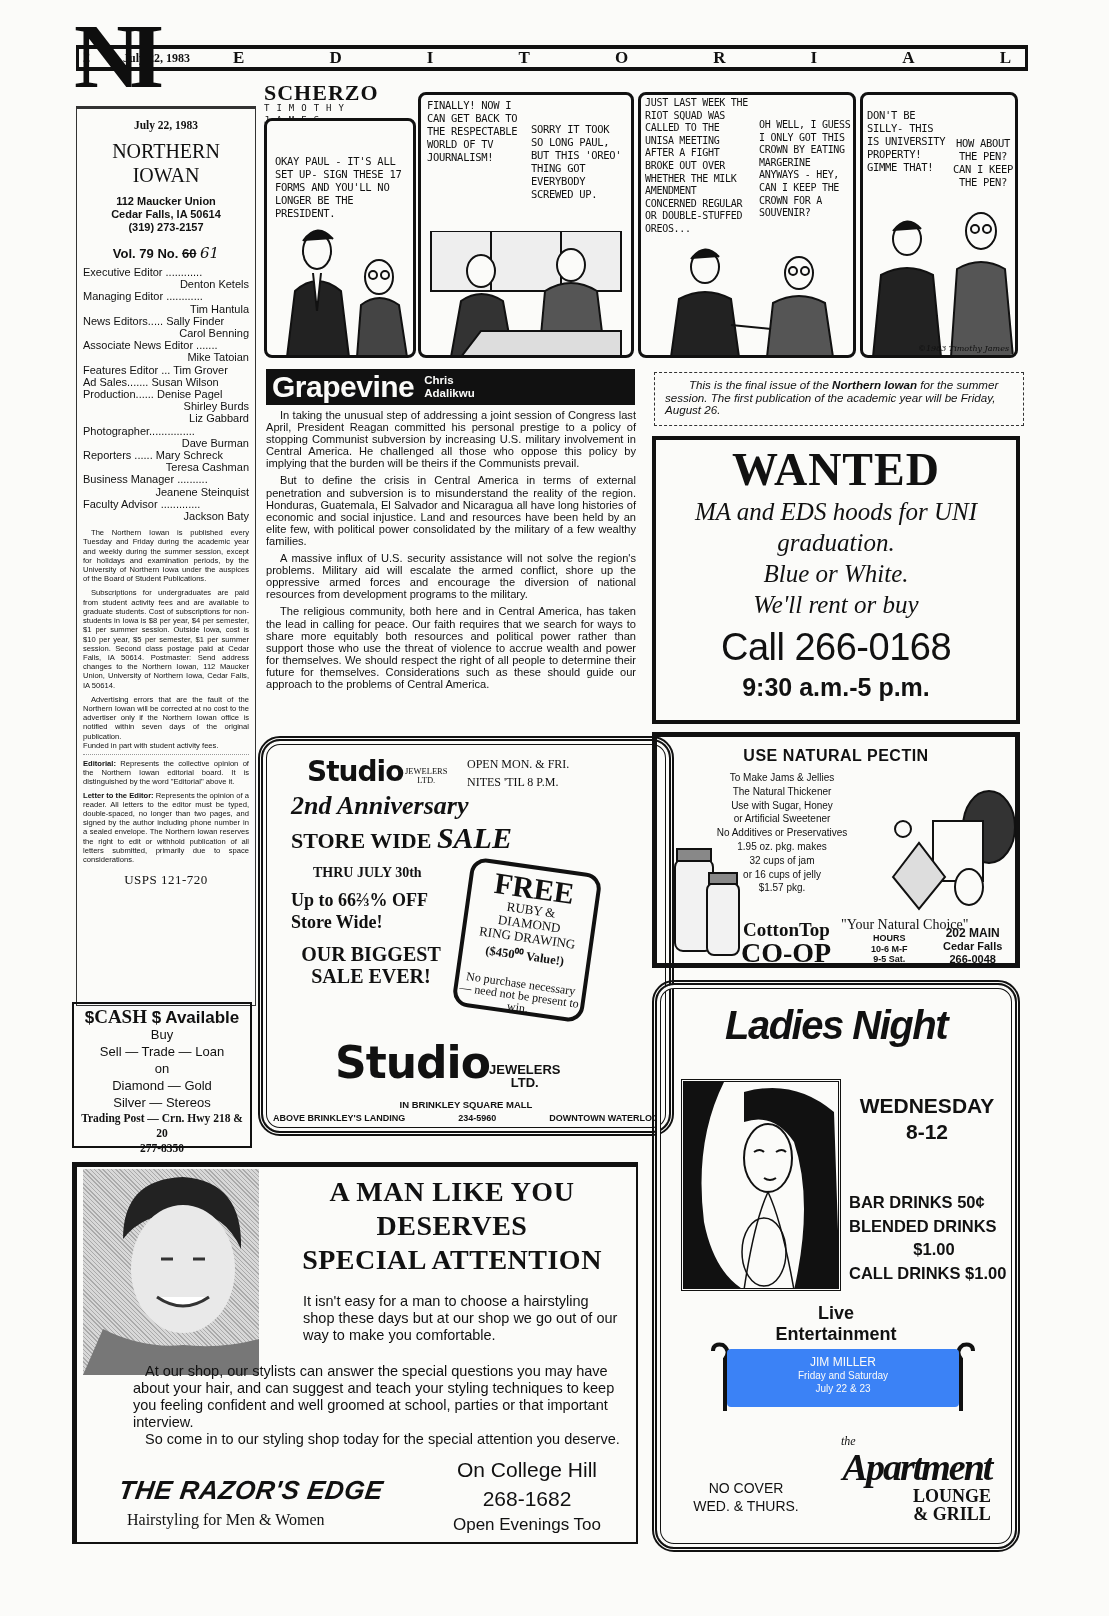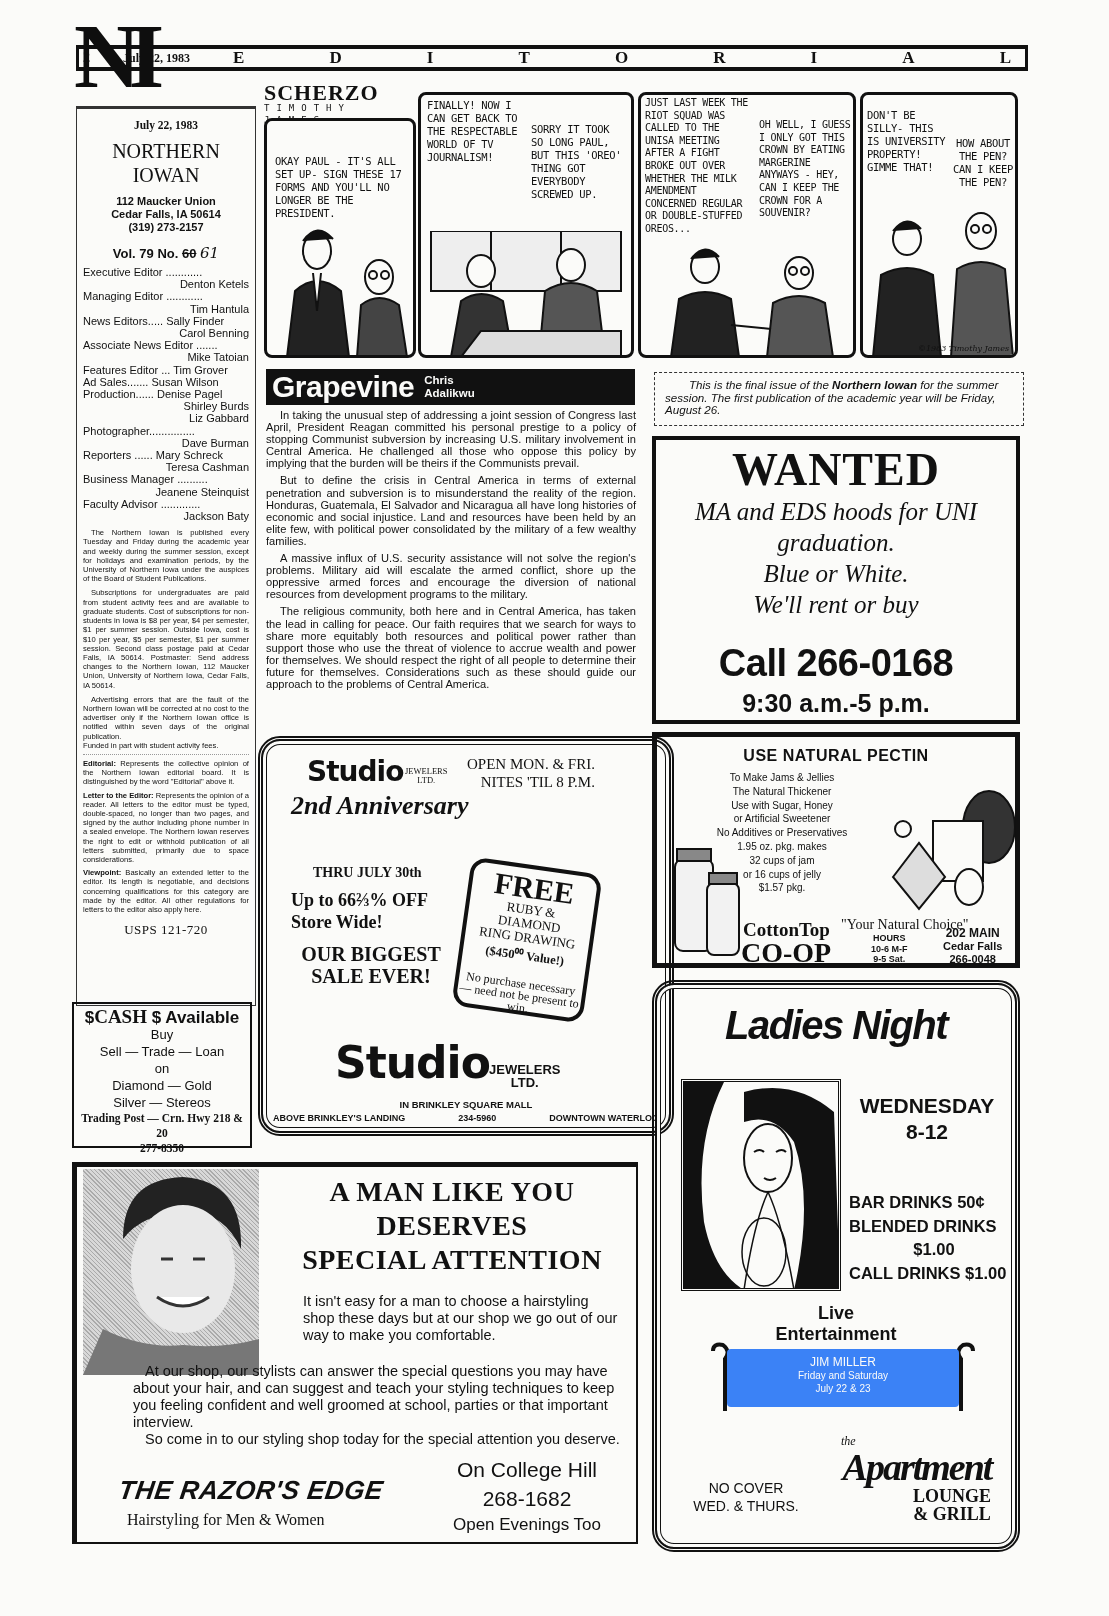--- a/index.html
+++ b/index.html
@@ -48,28 +48,28 @@
   #gv-body p { text-indent: 14px; margin-bottom: 5px; }
 
   
   #notice { left: 654px; top: 372px; width: 370px; height: 54px; border: 1.5px dashed #333; padding: 6px 10px; font-style: italic; font-size: 11.6px; line-height: 12.6px; }
   #notice .i { text-indent: 24px; }
 
   
   #wanted { left: 652px; top: 436px; width: 368px; height: 288px; border: 4px solid #111; text-align: center; }
   #wanted .t { font-family: "Liberation Serif", serif; font-weight: 900; font-size: 46px; letter-spacing: 1px; margin-top: 4px; line-height: 52px; }
   #wanted .it { font-family: "Liberation Serif", serif; font-style: italic; font-size: 25px; line-height: 31px; }
-  #wanted .call { font-weight: bold; font-size: 38px; margin-top: 22px; letter-spacing: -0.5px; }
+  #wanted .call { font-weight: normal; font-size: 38px; margin-top: 6px; letter-spacing: -0.5px; }
   #wanted .hrs { font-weight: bold; font-size: 25px; margin-top: 4px; }
 
   
   #studio { left: 258px; top: 736px; width: 416px; height: 400px; border: 5px double #111; border-radius: 22px; box-shadow: inset 0 0 0 3px #fbfbf9, inset 0 0 0 4px #111; }
   #studio .logo { position: absolute; font-family: "DejaVu Sans", sans-serif; font-weight: bold; letter-spacing: -1px; }
   #studio .sm { position: absolute; font-family: "Liberation Serif", serif; font-size: 8.5px; line-height: 9px; text-align: center; }
-  #studio .open { position: absolute; left: 204px; top: 14px; font-family: "Liberation Serif", serif; font-size: 15px; line-height: 18px; text-align: right; }
+  #studio .open { position: absolute; left: 204px; top: 14px; font-family: "Liberation Serif", serif; font-size: 12px; line-height: 18px; text-align: left; }
   #studio .ann { position: absolute; left: 28px; top: 50px; font-family: "Liberation Serif", serif; font-weight: bold; font-style: italic; font-size: 26px; }
   #studio .sale { position: absolute; left: 28px; top: 80px; font-family: "Liberation Serif", serif; font-weight: bold; font-size: 22px; }
   #studio .sale i { font-size: 30px; }
   #studio .thru { position: absolute; left: 50px; top: 124px; font-family: "Liberation Serif", serif; font-weight: bold; font-size: 14px; }
   #studio .up { position: absolute; left: 28px; top: 148px; font-family: "Liberation Serif", serif; font-weight: bold; font-size: 18px; line-height: 22px; }
   #studio .big { position: absolute; left: 28px; top: 202px; width: 160px; text-align: center; font-family: "Liberation Serif", serif; font-weight: bold; font-size: 20px; line-height: 22px; }
   #studio .free { position: absolute; left: 198px; top: 124px; width: 132px; height: 150px; border: 4px solid #111; border-radius: 16px; transform: rotate(8deg); text-align: center; font-family: "Liberation Serif", serif; }
   #studio .free .f { font-weight: bold; font-size: 30px; line-height: 30px; margin-top: 4px; }
   #studio .free .r { font-size: 13px; line-height: 14px; }
   #studio .free .v { font-weight: bold; font-size: 12.5px; margin-top: 2px; }
@@ -203,21 +203,20 @@
       </div>
   </div>
   <div class="mh-p">
     <p class="ind">The Northern Iowan is published every Tuesday and Friday during the academic year and weekly during the summer session, except for holidays and examination periods, by the University of Northern Iowa under the auspices of the Board of Student Publications.</p>
     <p class="ind" style="margin-top:5px;">Subscriptions for undergraduates are paid from student activity fees and are available to graduate students. Cost of subscriptions for non-students in Iowa is $8 per year, $4 per semester, $1 per summer session. Outside Iowa, cost is $10 per year, $5 per semester, $1 per summer session. Second class postage paid at Cedar Falls, IA 50614. Postmaster: Send address changes to the Northern Iowan, 112 Maucker Union, University of Northern Iowa, Cedar Falls, IA 50614.</p>
     <p class="ind" style="margin-top:5px;">Advertising errors that are the fault of the Northern Iowan will be corrected at no cost to the advertiser only if the Northern Iowan office is notified within seven days of the original publication.</p>
     <p style="">Funded in part with student activity fees.</p>
     <div class="dot-rule" style="margin-top:4px;"></div>
     <p style="margin-top:4px;"><b>Editorial:</b> <span>Represents the collective opinion of the Northern Iowan editorial board. It is distinguished by the word "Editorial" above it.</span></p>
     <p style="margin-top:4px;"><b>Letter to the Editor:</b> <span>Represents the opinion of a reader. All letters to the editor must be typed, double-spaced, no longer than two pages, and signed by the author including phone number in a sealed envelope. The Northern Iowan reserves the right to edit or withhold publication of all letters submitted, primarily due to space considerations.</span></p>
-    <p style="margin-top:4px;"><b>Viewpoint:</b> <span>Basically an extended letter to the editor. Its length is negotiable, and decisions concerning qualifications for this category are made by the editor. All other regulations for letters to the editor also apply here.</span></p>
   </div>
   <div class="mh-usps">USPS 121-720</div>
 </div>
 
 <div id="cash" class="abs">
   <div class="t"><span>$</span><span class="big">CASH</span> <span>$ Available</span></div>
   <div>Buy</div>
   <div>Sell — Trade — Loan</div>
   <div>on</div>
   <div>Diamond — Gold</div>
@@ -327,20 +326,21 @@
   <div class="logo" style="left:44px; top:14px; font-size:28px;">Studio</div>
   <div class="sm" style="left:142px; top:26px;">
       <div>JEWELERS</div>
       <div>LTD.</div>
     </div>
   <div class="open">
       <div>OPEN MON. &amp; FRI.</div>
       <div>NITES 'TIL 8 P.M.</div>
     </div>
   <div class="ann">2nd Anniversary</div>
+  <div class="sale"><span>STORE WIDE </span><i>SALE</i></div>
   <div class="thru">THRU JULY 30th</div>
   <div class="up">
       <div>Up to 66⅔% OFF</div>
       <div>Store Wide!</div>
     </div>
   <div class="big">OUR BIGGEST SALE EVER!</div>
   <div class="free">
     <div class="f">FREE</div>
     <div class="r">RUBY &amp;</div>
     <div class="r">DIAMOND</div>

